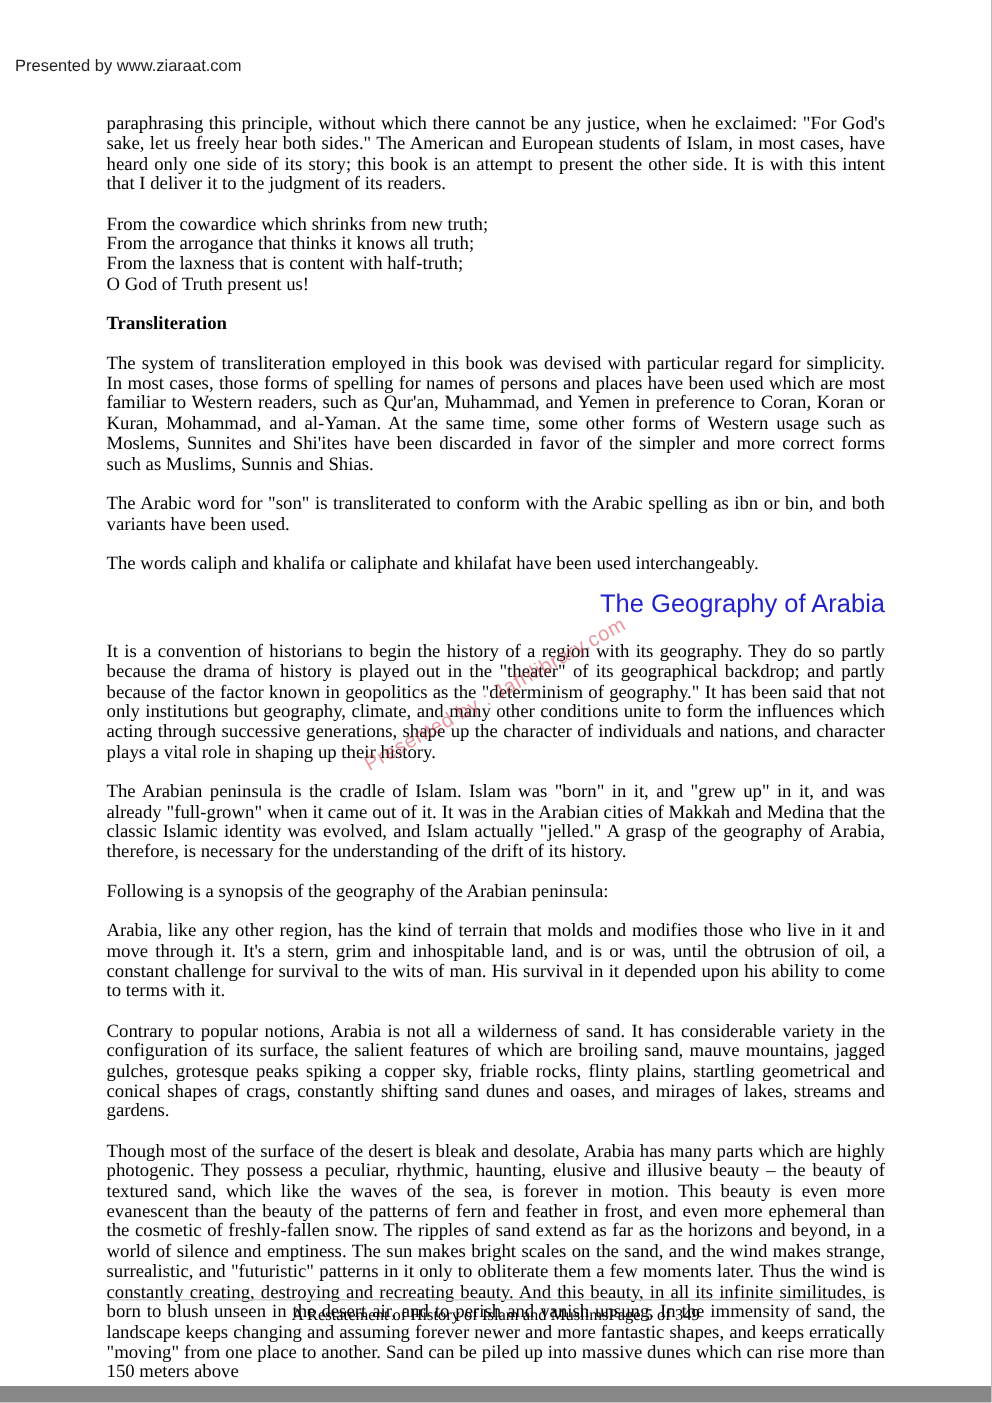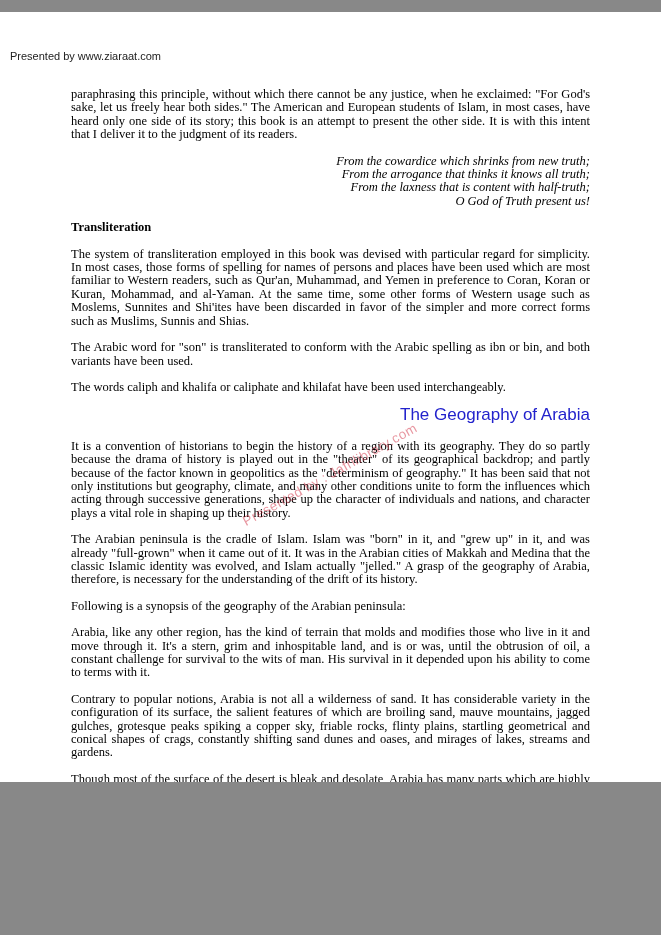--- a/index.html
+++ b/index.html
@@ -1,20 +1,20 @@
 <!DOCTYPE html>
 <html><head>
 <meta charset="utf-8">
 <style>
   html, body { margin: 0; padding: 0; background: #888; }
   .page {
     position: relative;
     width: 661px;
-    height: 770px;
-    margin: 12px auto;
+    height: 924px;
+    margin: 0 auto;
     background: #ffffff;
     overflow: hidden;
     font-family: "Liberation Serif", serif;
     color: #000;
   }
   .banner {
     position: absolute;
     left: 10px;
     top: 38px;
     font-family: "Liberation Sans", sans-serif;
@@ -27,21 +27,21 @@
     top: 76px;
     width: 519px;
     font-size: 12.5px;
     line-height: 13.4px;
   }
   .content p {
     margin: 0 0 13px 0;
     text-align: justify;
   }
   .poem { margin: 0 0 13px 0; }
-  .poem div { text-align: right; font-style: italic; }
+  .poem div { text-align: left; }
   .h-translit {
     font-weight: bold;
     margin: 13px 0 13px 0;
   }
   .h-geography {
     font-family: "Liberation Sans", sans-serif;
     font-size: 17px;
     text-align: right;
     margin: 14px 0 18px 0;
   }

